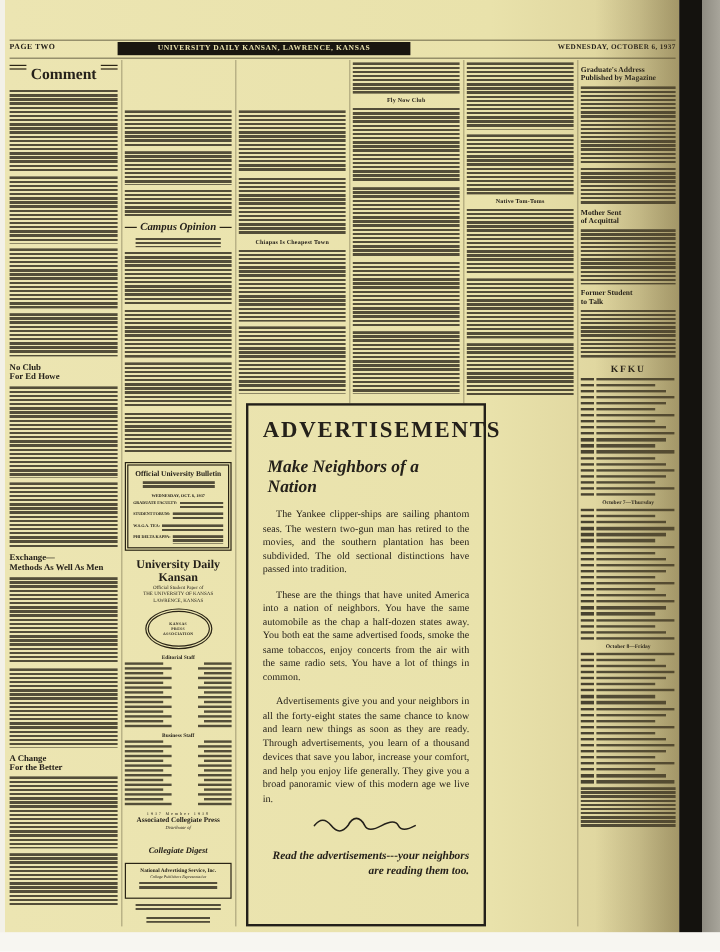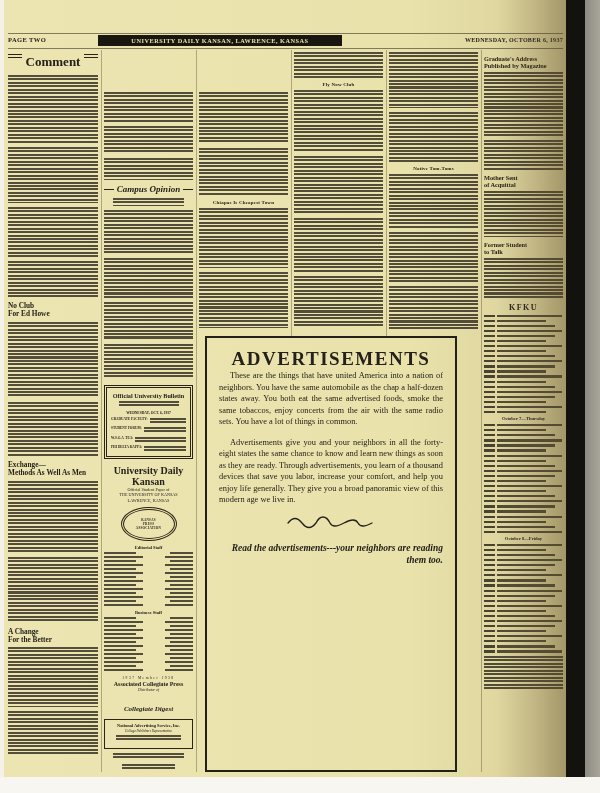--- a/index.html
+++ b/index.html
@@ -60,21 +60,21 @@
   .srow:nth-child(2n) .b{width:32%;}
   .acp{text-align:center;margin-top:5px;}
   .acp-years{font-size:3.6px;letter-spacing:1.5px;}
   .acp-name{font-size:6px;font-weight:bold;margin-top:1px;}
   .acp-dist{font-size:3.8px;font-style:italic;margin-top:1px;}
   .acp-digest{font-size:7px;font-weight:bold;font-style:italic;margin-top:13px;}
   .nas{border:1px solid #2a2415;padding:3px 3px;margin-top:6px;text-align:center;}
   .nas .n1{font-size:4.4px;font-weight:bold;}
   .nas .n2{font-size:3.4px;font-style:italic;margin:1px 0 2px;}
   
-  .adbox{position:absolute;left:201px;top:336px;width:252px;height:436px;border:2px solid #23201a;padding:8px 12px;}
+  .adbox{position:absolute;left:201px;top:336px;width:200px;height:436px;border:2px solid #23201a;padding:8px 12px;}
   .ad-title{font-size:19px;font-weight:bold;text-align:center;letter-spacing:1.5px;margin-top:2px;}
   .ad-sub{font-size:14.5px;font-weight:bold;font-style:italic;margin:11px 0 8px 4px;}
   .ad-p{font-size:8.4px;line-height:11.5px;text-align:justify;text-indent:11px;margin:0 0 9px;}
   .ad-orn{text-align:center;margin-top:6px;}
   .ad-footer{font-size:9.5px;font-weight:bold;font-style:italic;text-align:right;margin-top:9px;line-height:1.3;}
   
   .rhead{font-size:6.3px;font-weight:bold;line-height:1.18;margin:3px 0 2px;white-space:pre-line;}
   .kfku{font-size:8px;font-weight:bold;text-align:center;letter-spacing:1.5px;margin:5px 0 3px;}
   .radio-row{display:flex;gap:2px;align-items:center;margin:2.9px 0;}
   .radio-row .t{width:11px;height:2.2px;background:rgba(45,40,28,.85);}
@@ -330,20 +330,22 @@
       <div class="tb" style="height:56px"></div>
       <div class="tb" style="height:50px"></div>
       <div class="xhead">Native Tom-Toms</div>
       <div class="tb" style="height:54px"></div>
       <div class="tb" style="height:50px"></div>
       <div class="tb" style="height:44px"></div>
     </div>
 
     <div class="adbox">
       <div class="ad-title">ADVERTISEMENTS</div>
+      <div class="ad-sub">Make Neighbors of a Nation</div>
+      <div class="ad-p">The Yankee clipper-ships are sailing phantom seas. The western two-gun man has retired to the movies, and the southern plantation has been subdivided. The old sectional distinctions have passed into tradition.</div>
       <div class="ad-p">These are the things that have united America into a nation of neighbors. You have the same automobile as the chap a half-dozen states away. You both eat the same advertised foods, smoke the same tobaccos, enjoy concerts from the air with the same radio sets. You have a lot of things in common.</div>
       <div class="ad-p">Advertisements give you and your neighbors in all the forty-eight states the same chance to know and learn new things as soon as they are ready. Through advertisements, you learn of a thousand devices that save you labor, increase your comfort, and help you enjoy life generally. They give you a broad panoramic view of this modern age we live in.</div>
       <div class="ad-orn">
         <svg width="90" height="14" viewBox="0 0 90 14">
           <path d="M2 8 q7 -9 14 0 t14 0 q3 -6 7 -6 t7 6 t14 0 t14 0 t14 0" fill="none" stroke="#23201a" stroke-width="1.3" stroke-linecap="round"></path>
         </svg>
       </div>
       <div class="ad-footer">Read the advertisements---your neighbors are reading them too.</div>
     </div>
 

